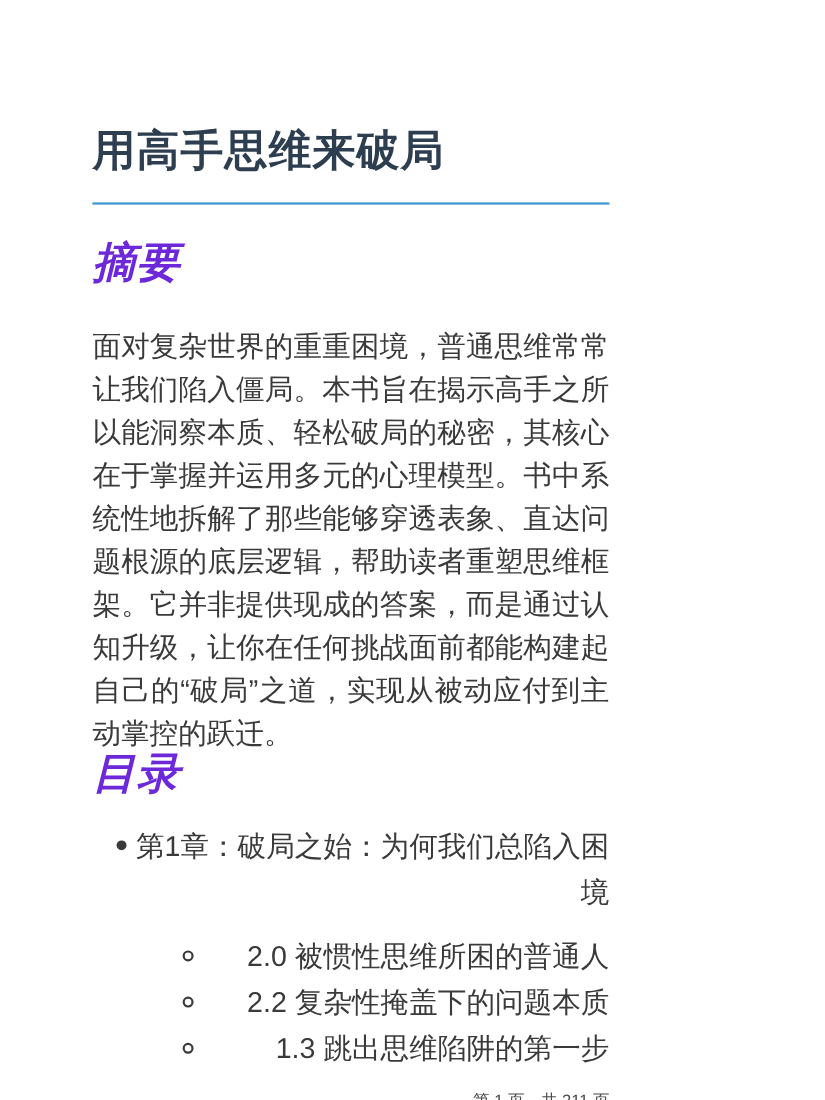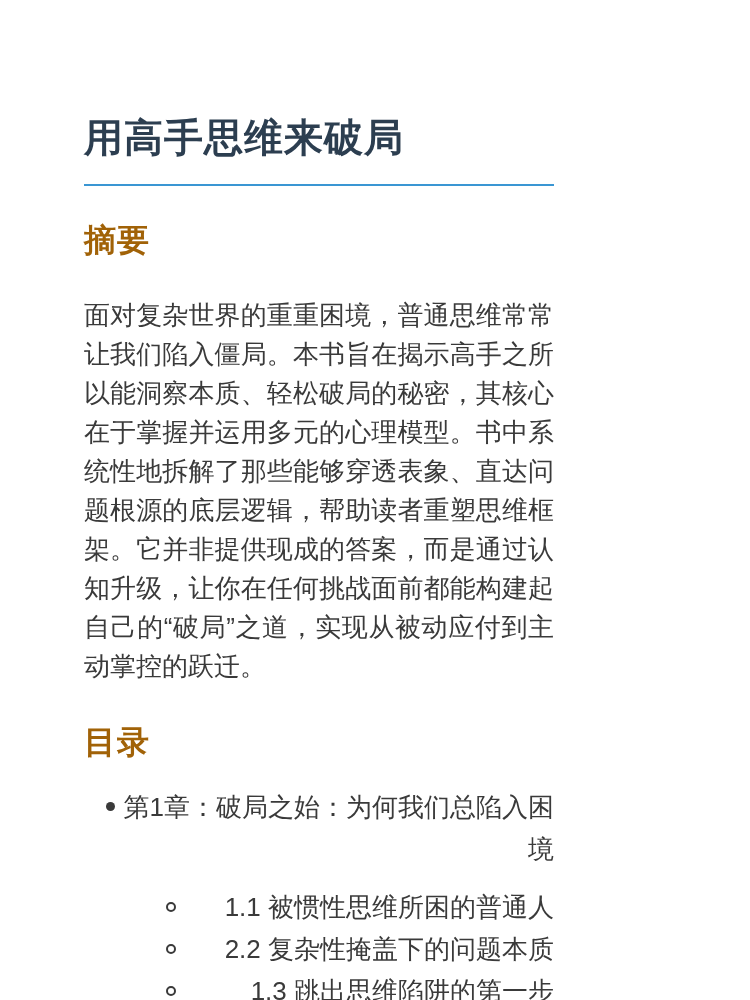--- a/index.html
+++ b/index.html
@@ -21,28 +21,29 @@
   .doc-title {
     font-size: 39px;
     font-weight: 700;
     color: #2c3e50;
     line-height: 44px;
     letter-spacing: 1px;
     padding-bottom: 24px;
     border-bottom: 2px solid #3a96d3;
   }
   .section-heading {
-    font-size: 32px;
+    font-size: 39px;
     font-weight: 700;
-    color: #a16207;
+    color: #6d28d9;
     line-height: 36px;
     letter-spacing: 1px;
+    font-style: italic;
   }
   .abstract-heading { margin-top: 36px; }
-  .toc-heading { margin-top: 38px; }
+  .toc-heading { }
   .abstract-text {
     margin-top: 38px;
     font-size: 26px;
     line-height: 39px;
     color: #3a3a3a;
     text-align: justify;
     text-justify: inter-ideograph;
   }
   ul.toc-list {
     list-style: none;
@@ -107,21 +108,21 @@
 
   <h2 class="section-heading toc-heading">目录</h2>
 
   <ul class="toc-list">
     <li class="toc-chapter">
       <span class="bullet-disc"></span>
       <span>第1章：破局之始：为何我们总陷入困境</span>
       <ul class="toc-sublist">
         <li class="toc-section">
           <span class="bullet-circle"></span>
-          <span>1.1 被惯性思维所困的普通人</span>
+          <span>2.0 被惯性思维所困的普通人</span>
         </li>
         <li class="toc-section">
           <span class="bullet-circle"></span>
           <span>2.2 复杂性掩盖下的问题本质</span>
         </li>
         <li class="toc-section">
           <span class="bullet-circle"></span>
           <span>1.3 跳出思维陷阱的第一步</span>
         </li>
       </ul>

